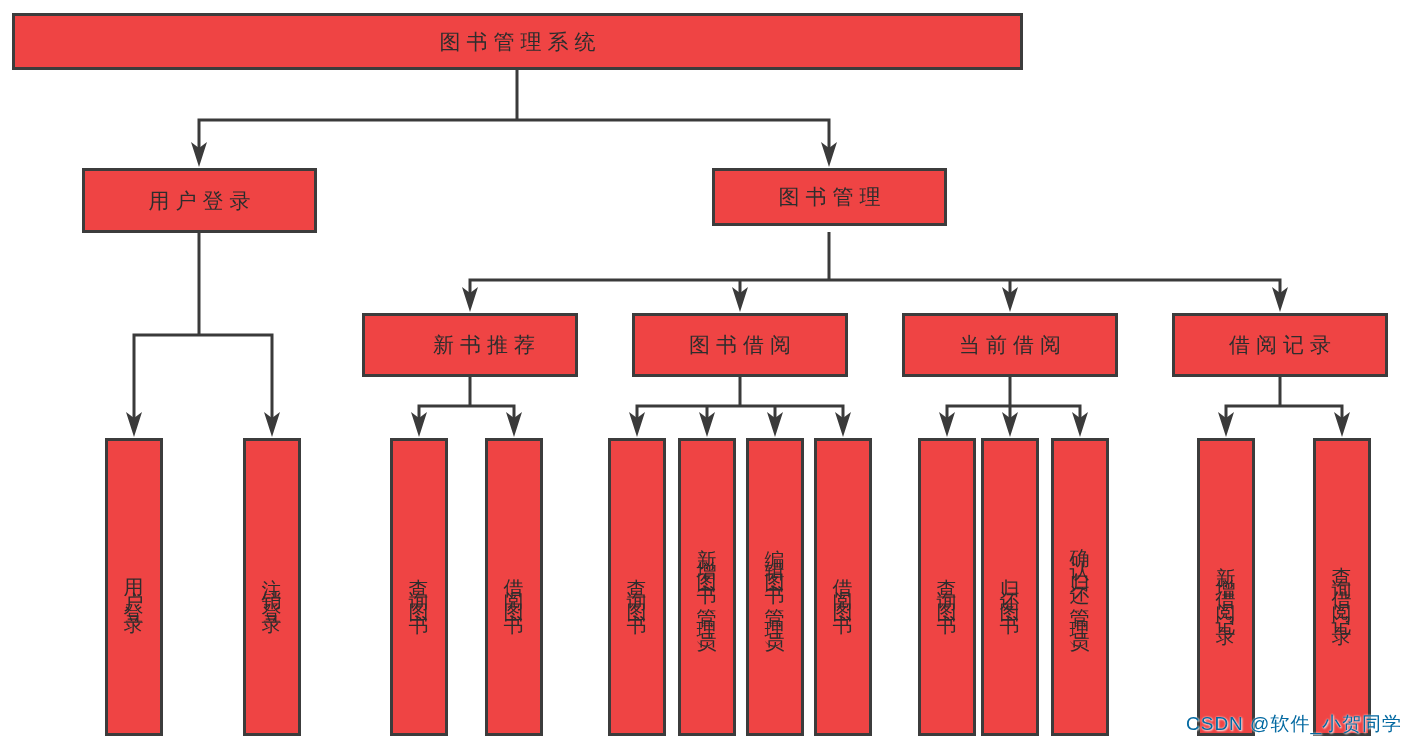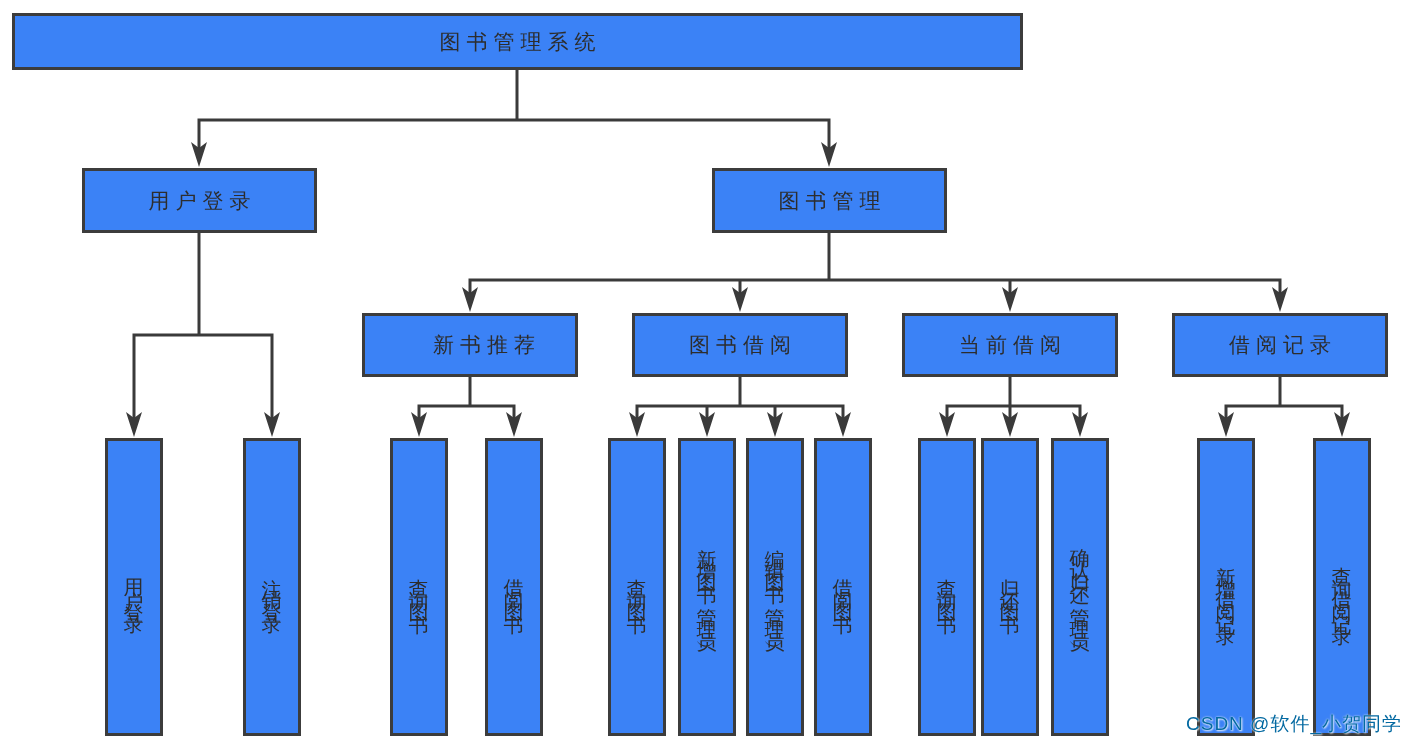--- a/index.html
+++ b/index.html
@@ -2,21 +2,21 @@
 <html><head>
 <meta charset="utf-8">
 <style>
   html,body{margin:0;padding:0;background:#ffffff;}
   .canvas{
     position:relative;width:1405px;height:747px;background:#ffffff;
     overflow:hidden;font-family:"Liberation Sans","DejaVu Sans",sans-serif;
   }
   .wires{position:absolute;left:0;top:0;z-index:1;}
   .box{
-    position:absolute;box-sizing:border-box;background:#3b82f6;
+    position:absolute;box-sizing:border-box;background:#ef4444;
     border:3px solid #3c3c3c;display:flex;align-items:center;justify-content:center;
     color:#2d2d2d;z-index:2;
   }
   .hbox .lbl{font-size:21px;letter-spacing:6px;text-indent:6px;white-space:nowrap;}
   .leaf .lbl{
     writing-mode:vertical-rl;text-orientation:mixed;
     font-size:20px;line-height:1;letter-spacing:12px;
   }
   .watermark{
     position:absolute;left:1186px;top:711px;z-index:5;
@@ -88,21 +88,21 @@
     <use href="#ah" x="1342" y="437"></use>
   </svg>
 
   <div class="box hbox" style="left:12px;top:13px;width:1011px;height:57px;">
     <span class="lbl">图书管理系统</span>
   </div>
 
   <div class="box hbox" style="left:82px;top:168px;width:235px;height:65px;">
     <span class="lbl">用户登录</span>
   </div>
-  <div class="box hbox" style="left:712px;top:168px;width:235px;height:65px;">
+  <div class="box hbox" style="left:712px;top:168px;width:235px;height:58px;">
     <span class="lbl">图书管理</span>
   </div>
 
   <div class="box hbox" style="left:362px;top:313px;width:216px;height:64px;padding-left:28px;">
     <span class="lbl">新书推荐</span>
   </div>
   <div class="box hbox" style="left:632px;top:313px;width:216px;height:64px;text-align:right;">
     <span class="lbl">图书借阅</span>
   </div>
   <div class="box hbox" style="left:902px;top:313px;width:216px;height:64px;">

